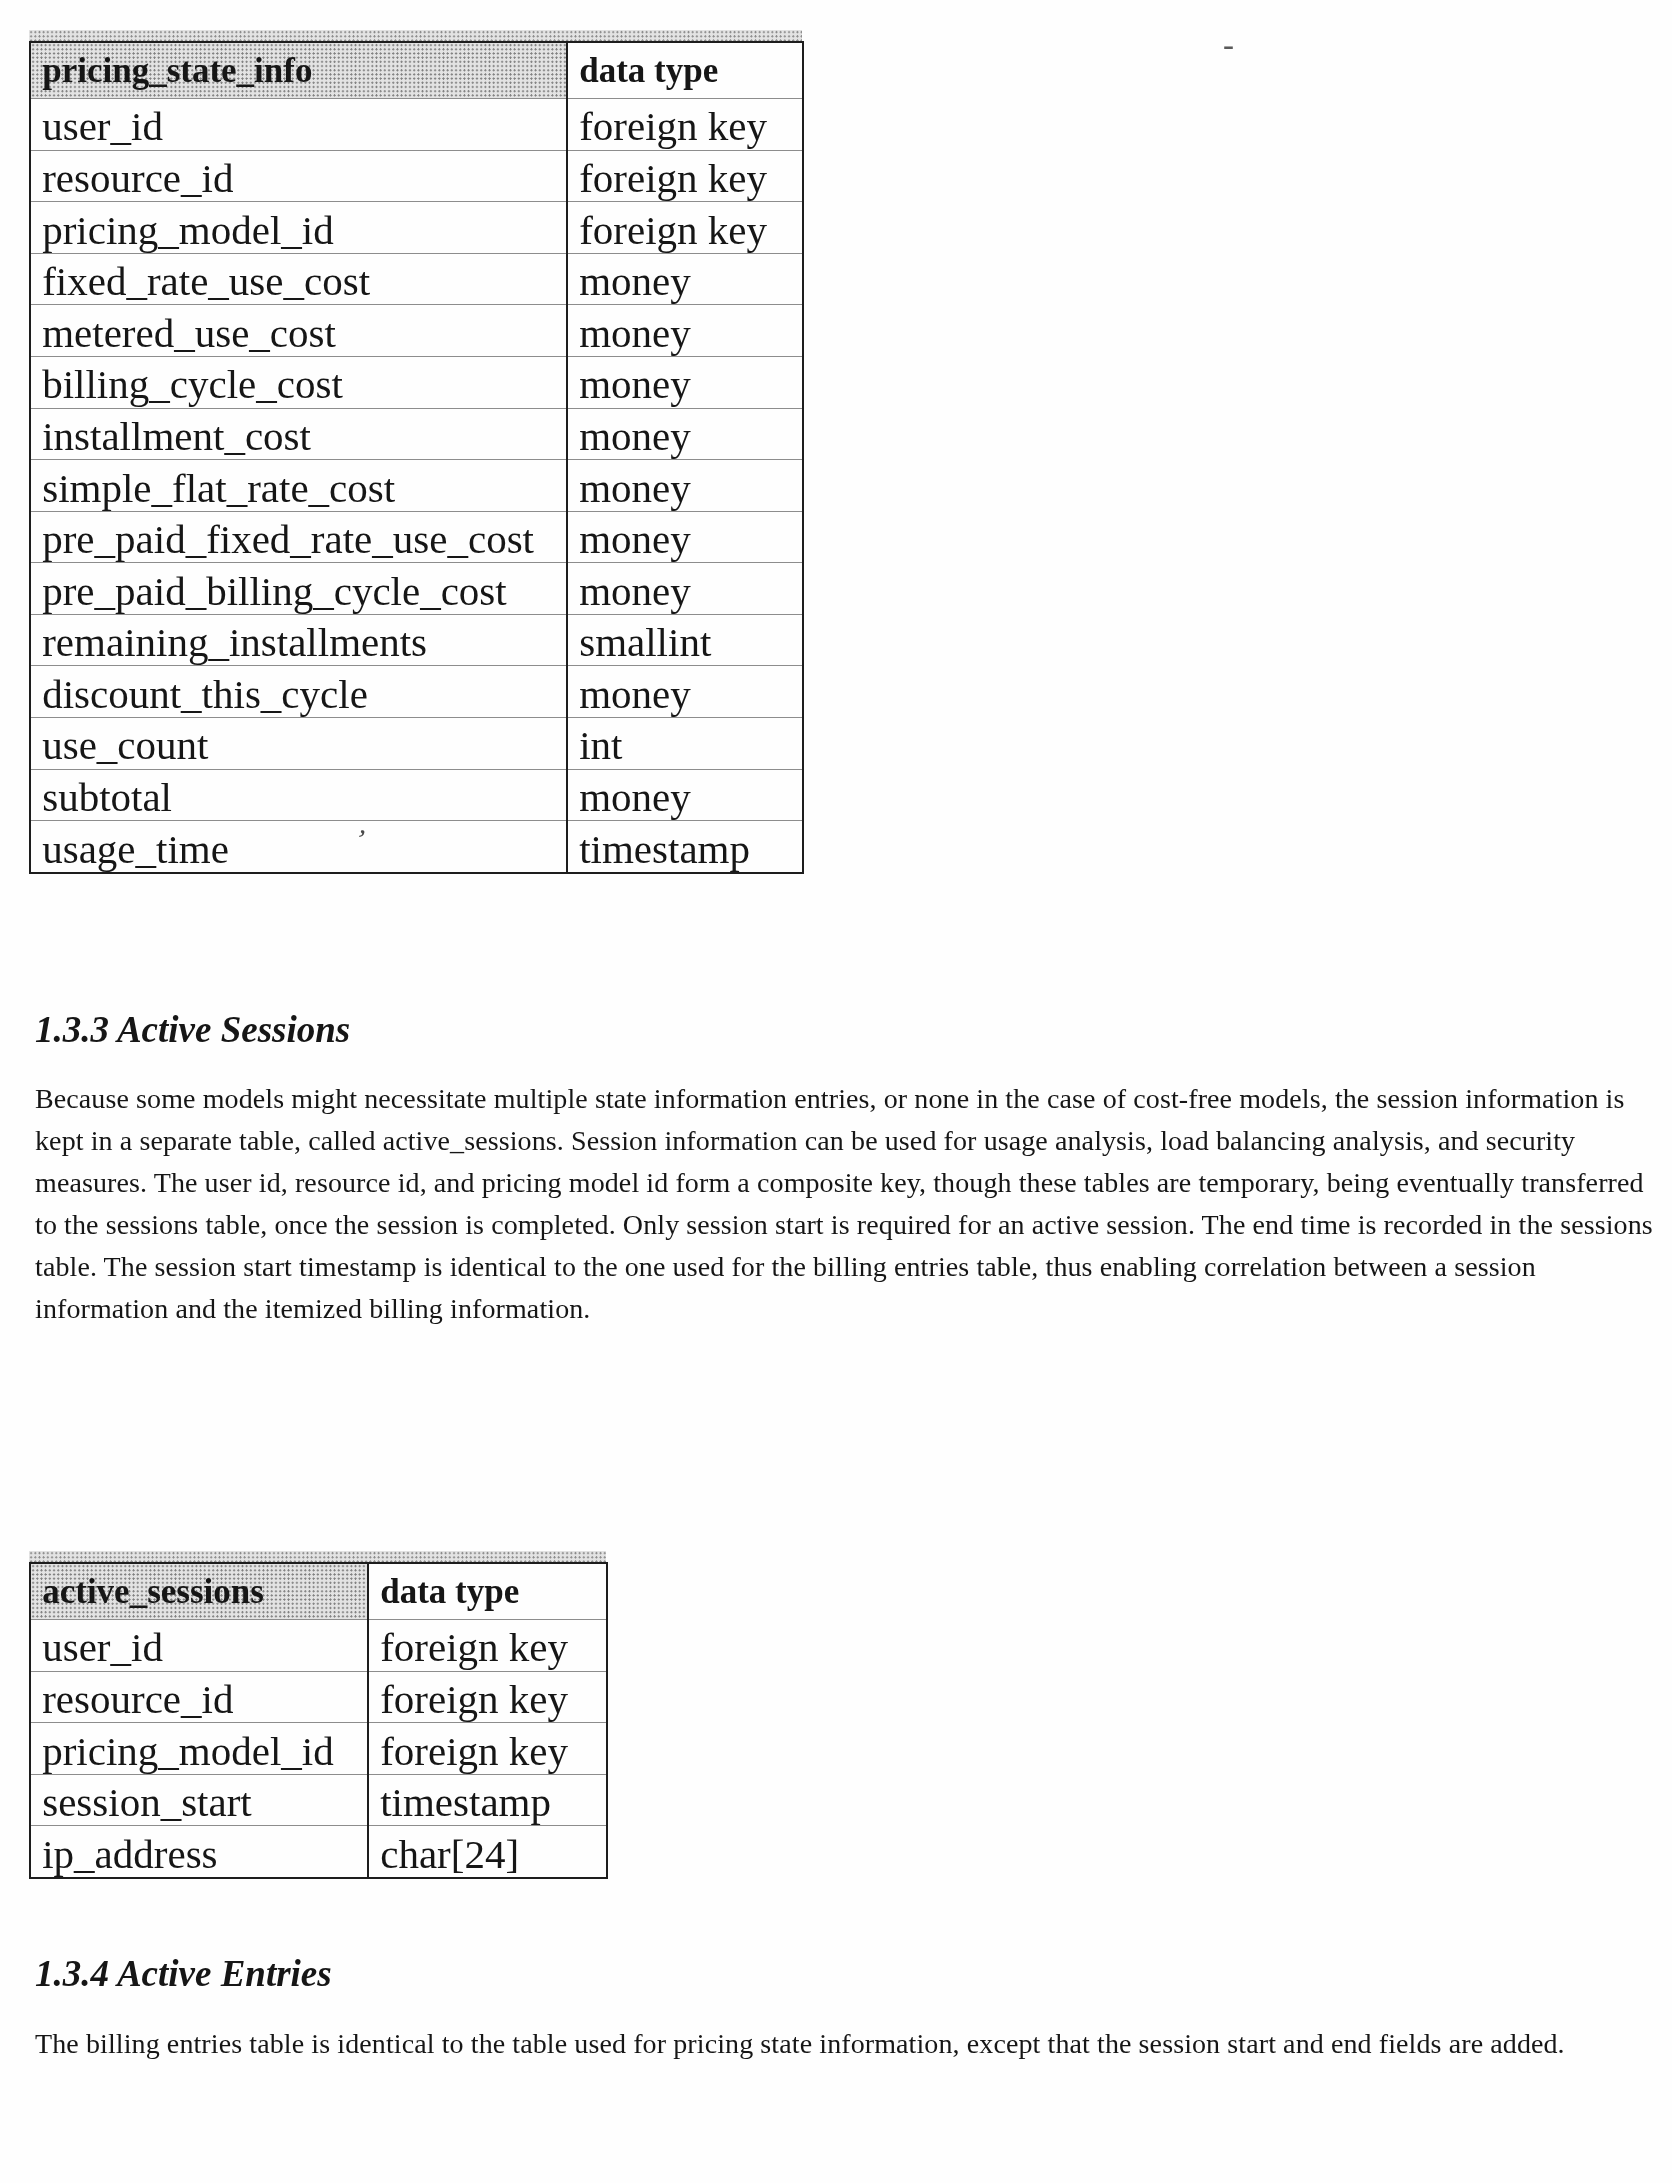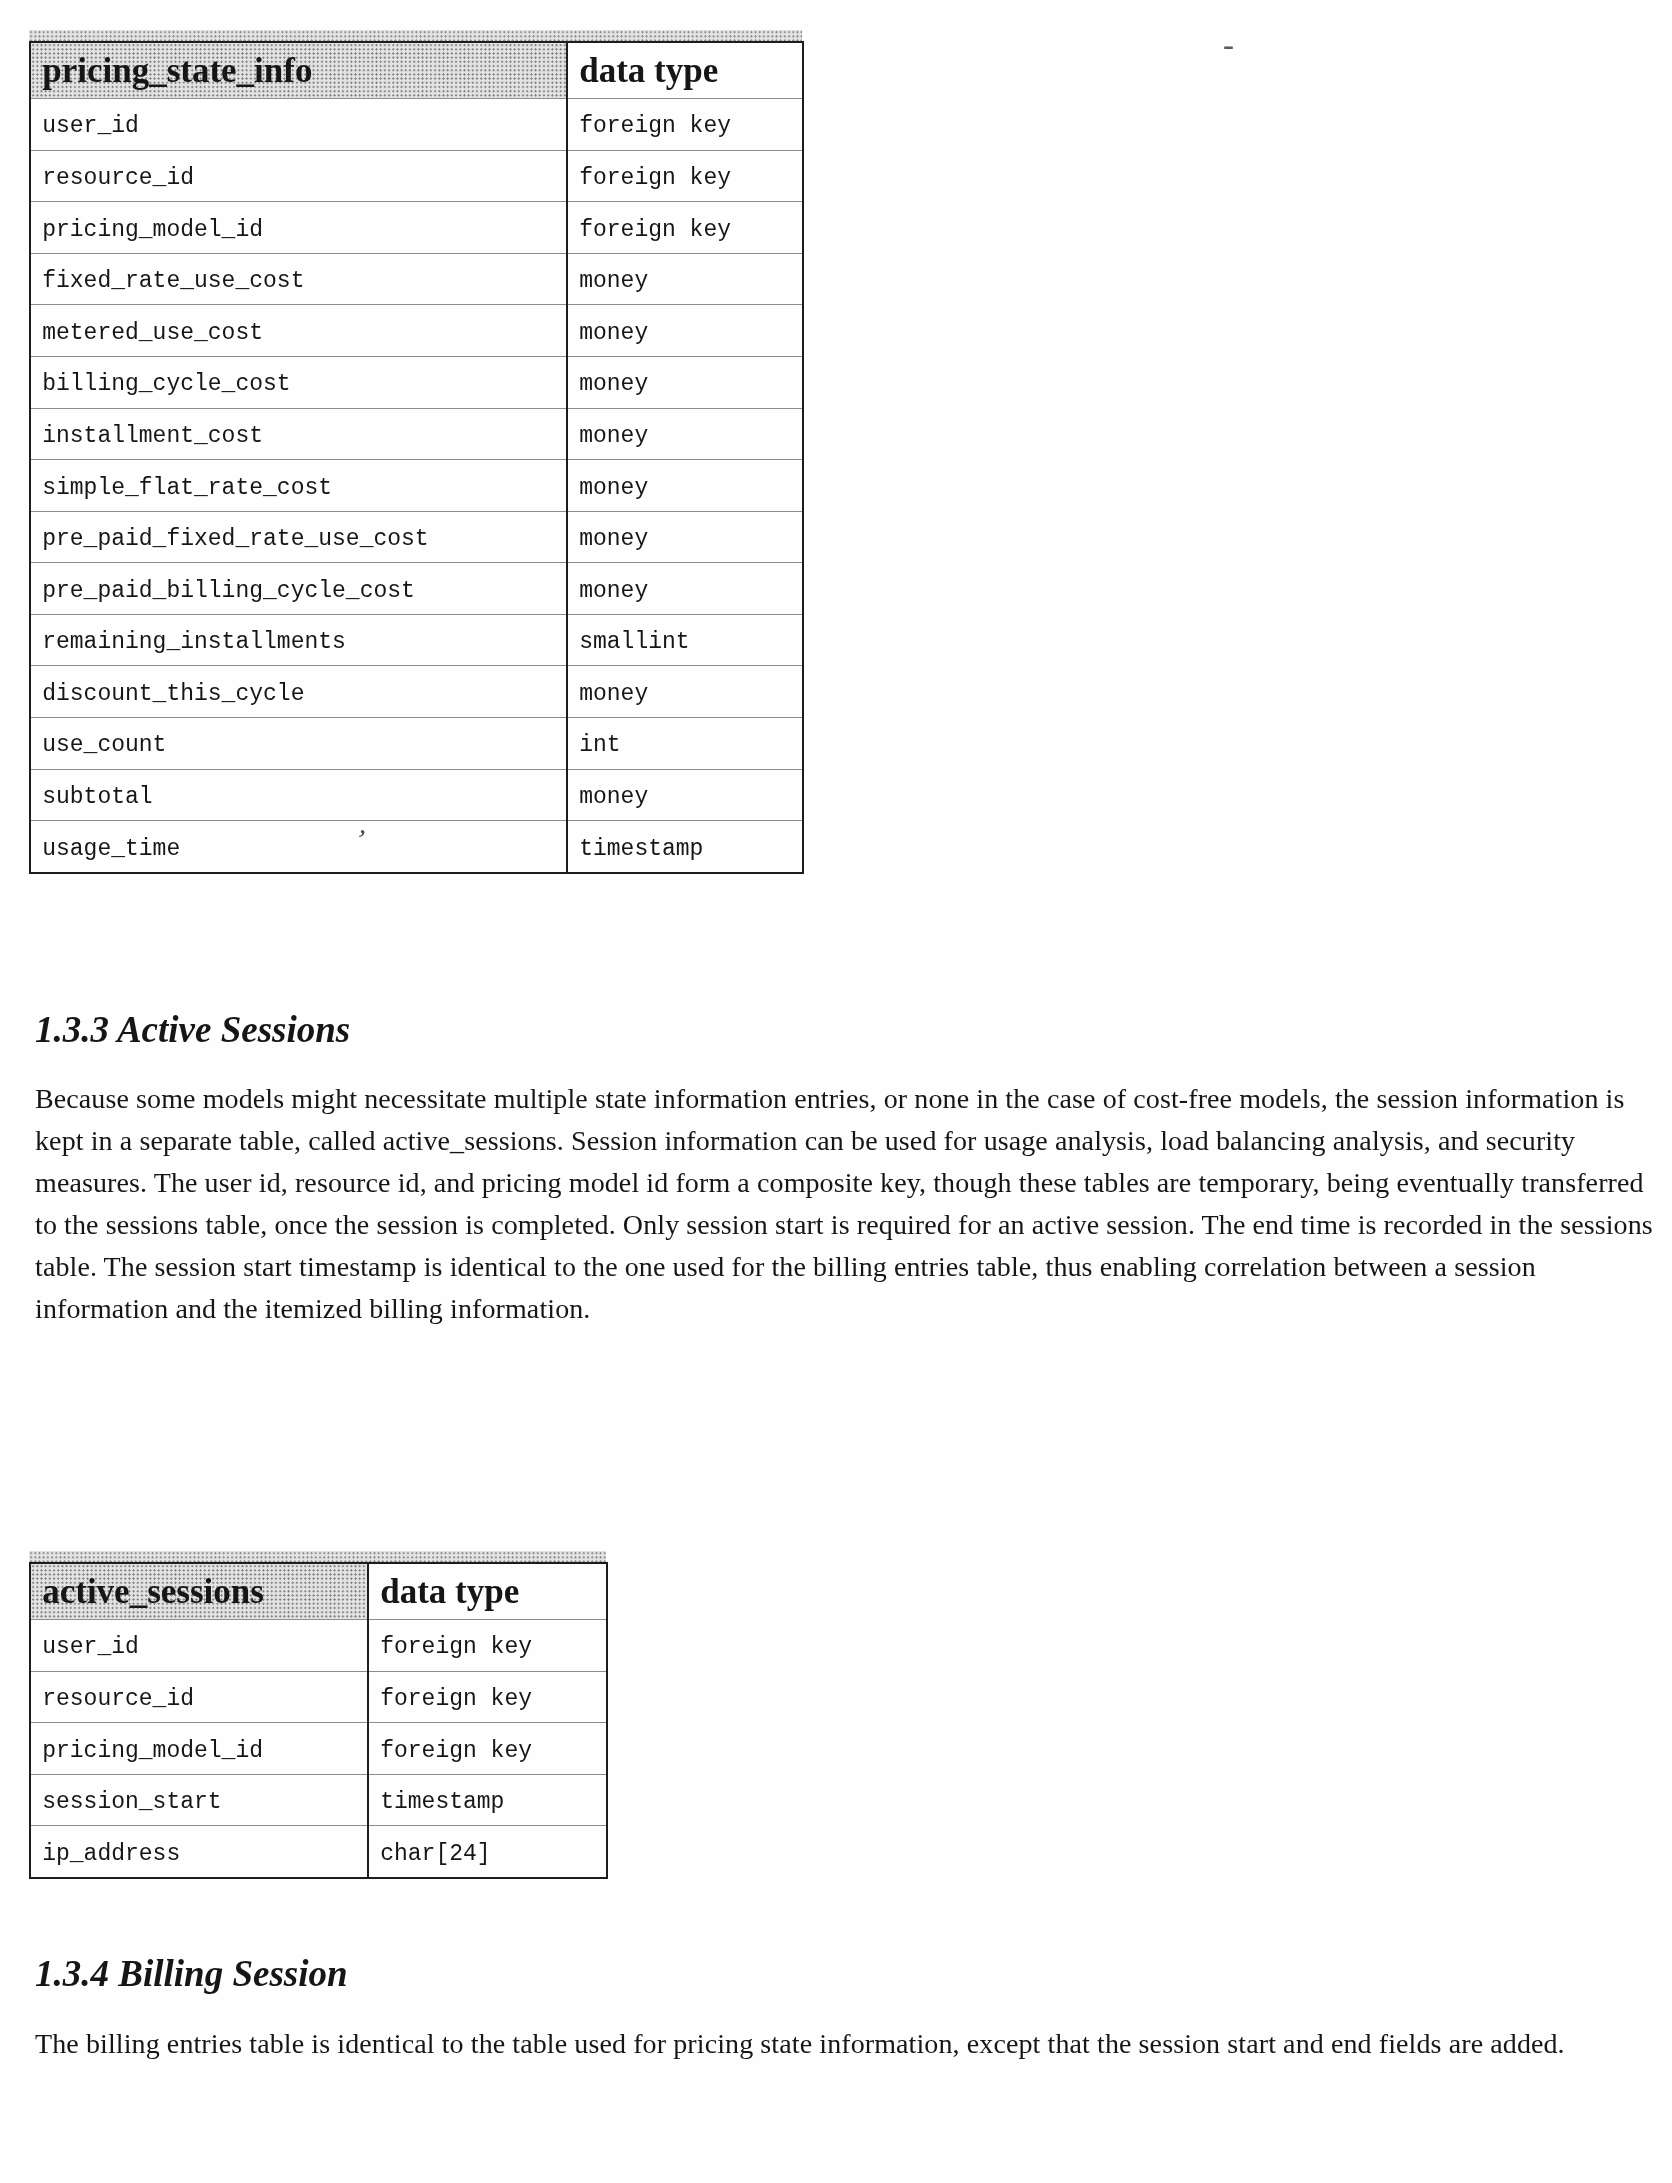--- a/index.html
+++ b/index.html
@@ -48,24 +48,23 @@
     font-size:35px;
     line-height:40px;
     padding:8.4px 11.7px 6.7px 11.7px;
   }
   table.schema th.stipple {
     background-color:#e3e3e3;
     background-image: radial-gradient(#808080 1px, transparent 1.2px);
     background-size:4.2px 4.2px;
   }
   table.schema td {
-    font-size:23px;
+    font-size:41px;
     line-height:38px;
     padding:8.4px 11.7px 4.2px 11.7px;
-    font-family:Liberation Mono, monospace;
   }
 
   
   .section-heading {
     position:absolute; left:35px;
     font-style:italic;
     font-size:37px;
     line-height:44px;
     font-weight:bold;
   }
@@ -215,18 +214,18 @@
             <td>timestamp</td>
           </tr>
           <tr>
             <td>ip_address</td>
             <td>char[24]</td>
           </tr>
         </tbody>
     </table>
   </div>
 
-  <div class="section-heading h-2">1.3.4 Billing Session</div>
+  <div class="section-heading h-2">1.3.4 Active Entries</div>
 
   <div class="body-text p-2">The billing entries table is identical to the table used for pricing state information, except that the session start and end fields are added.</div>
 
 </div>
 
 
 </body></html>

